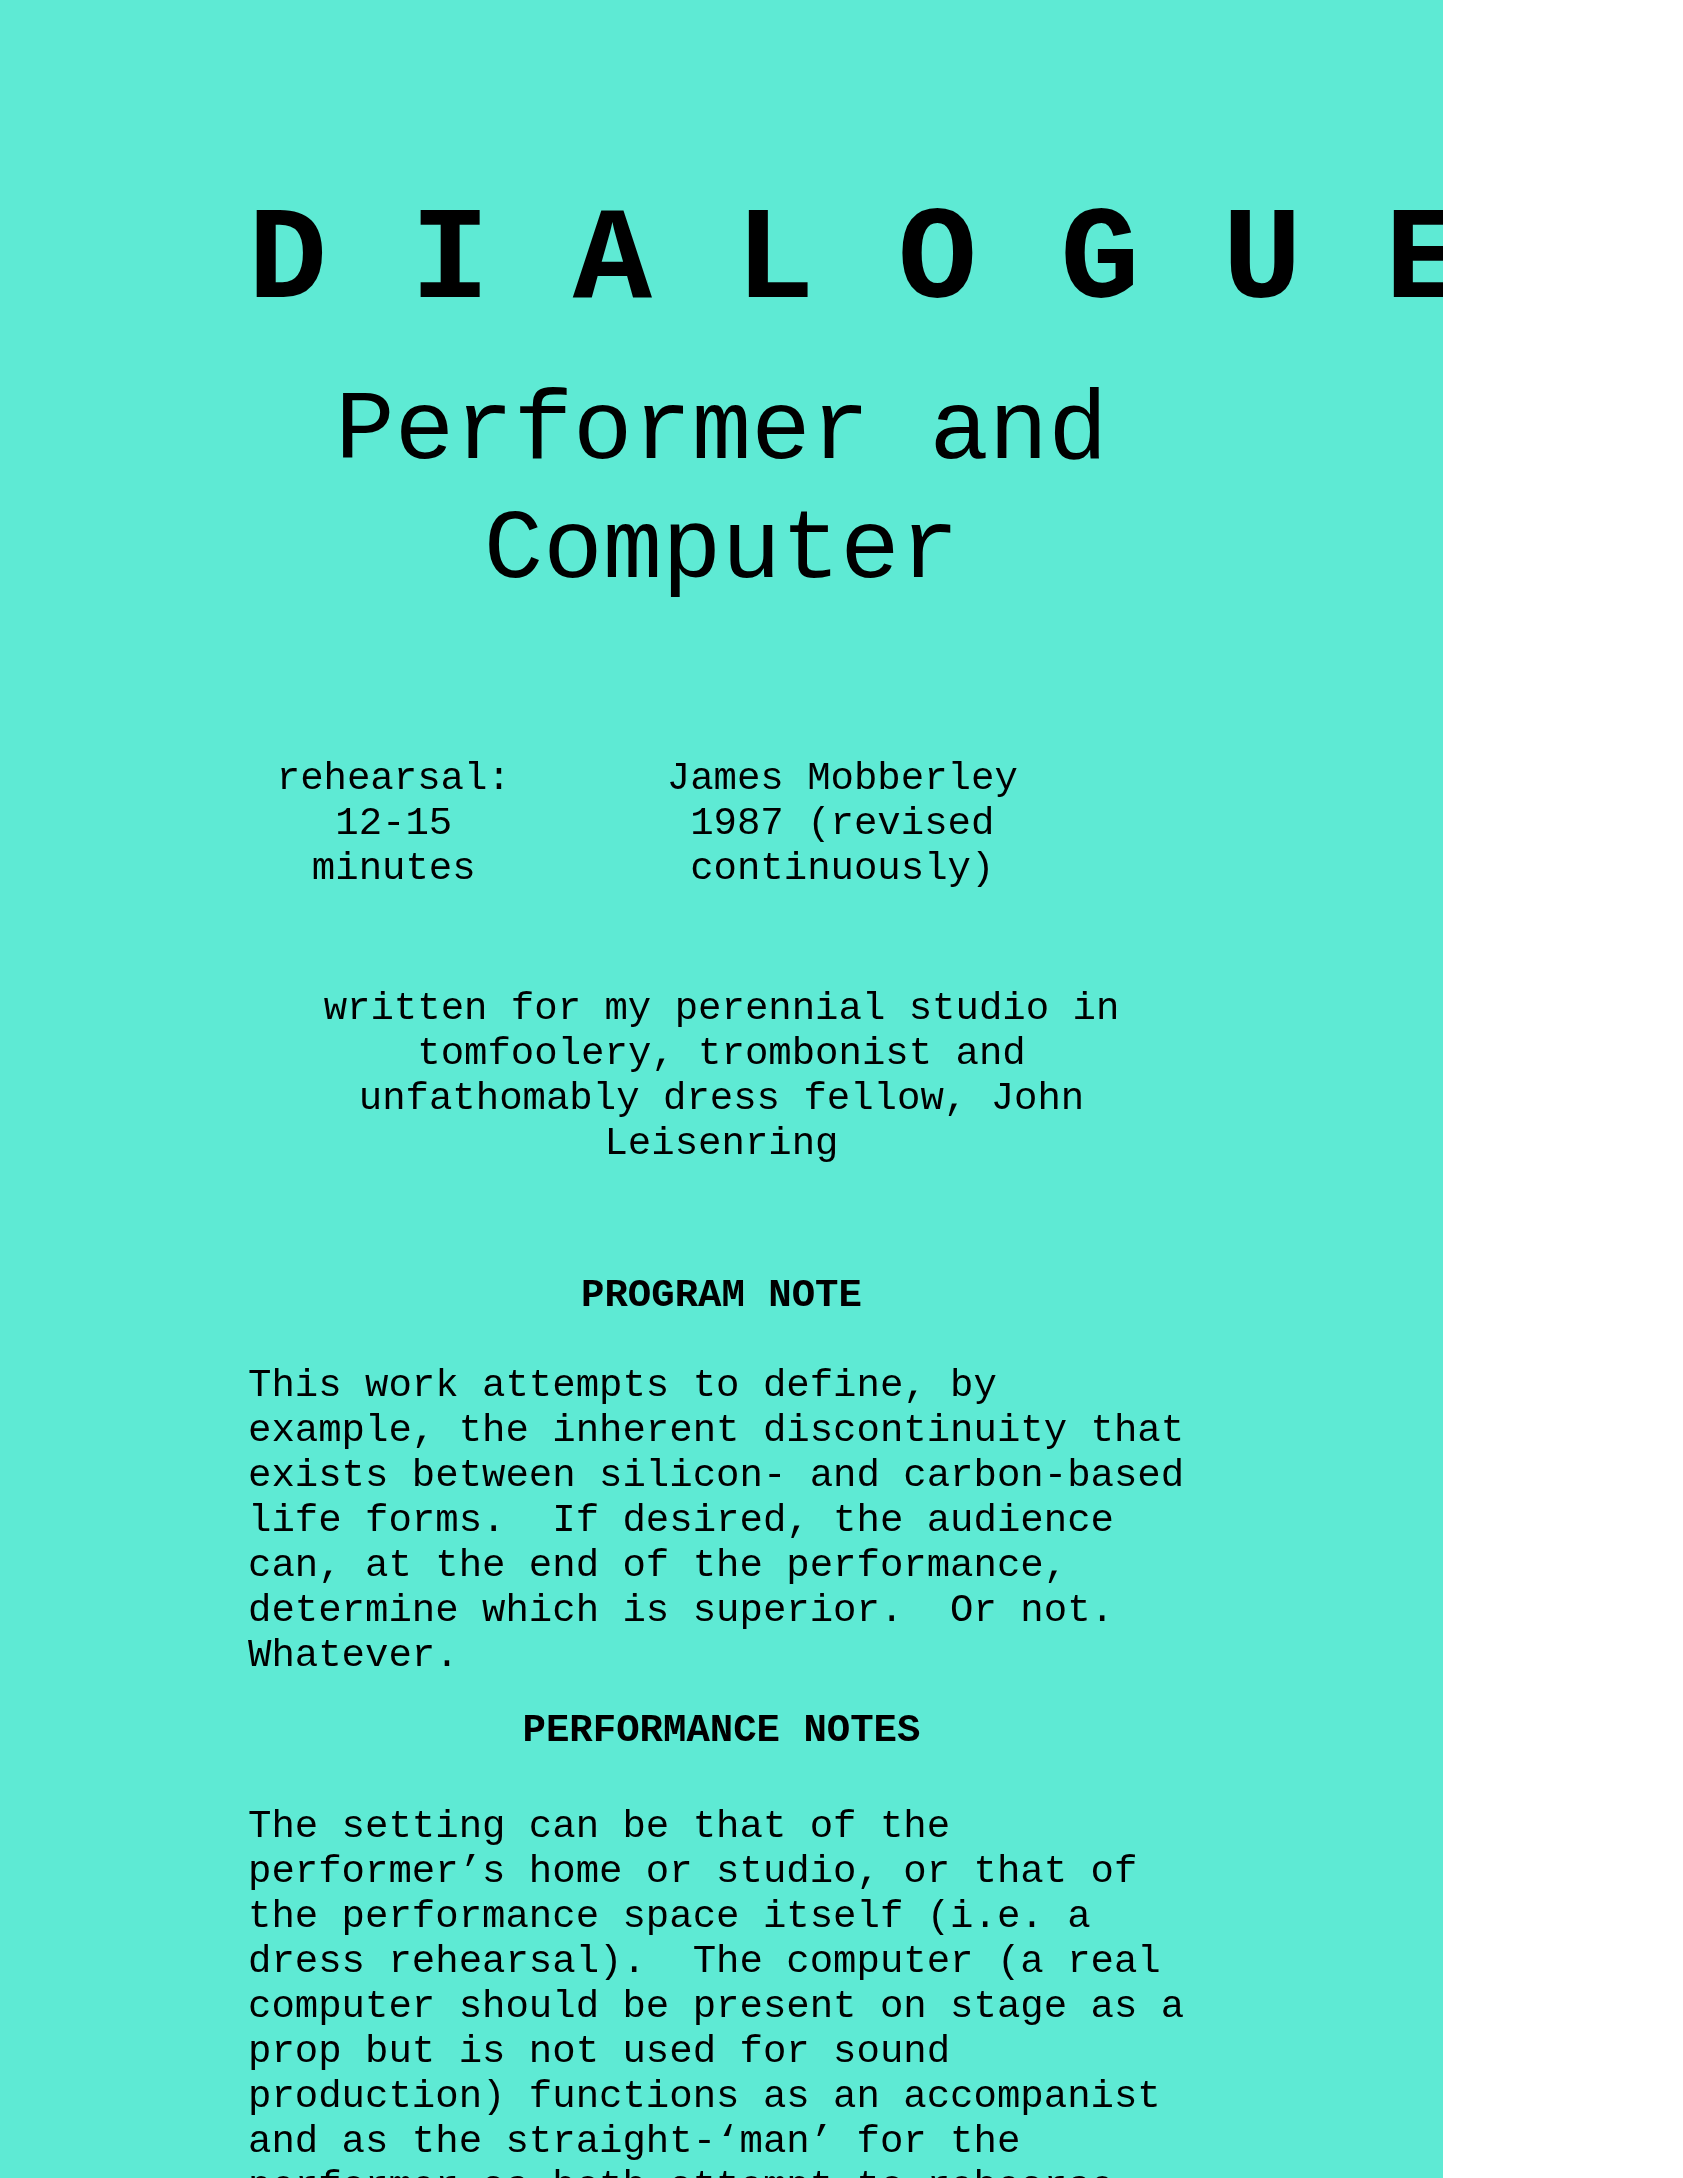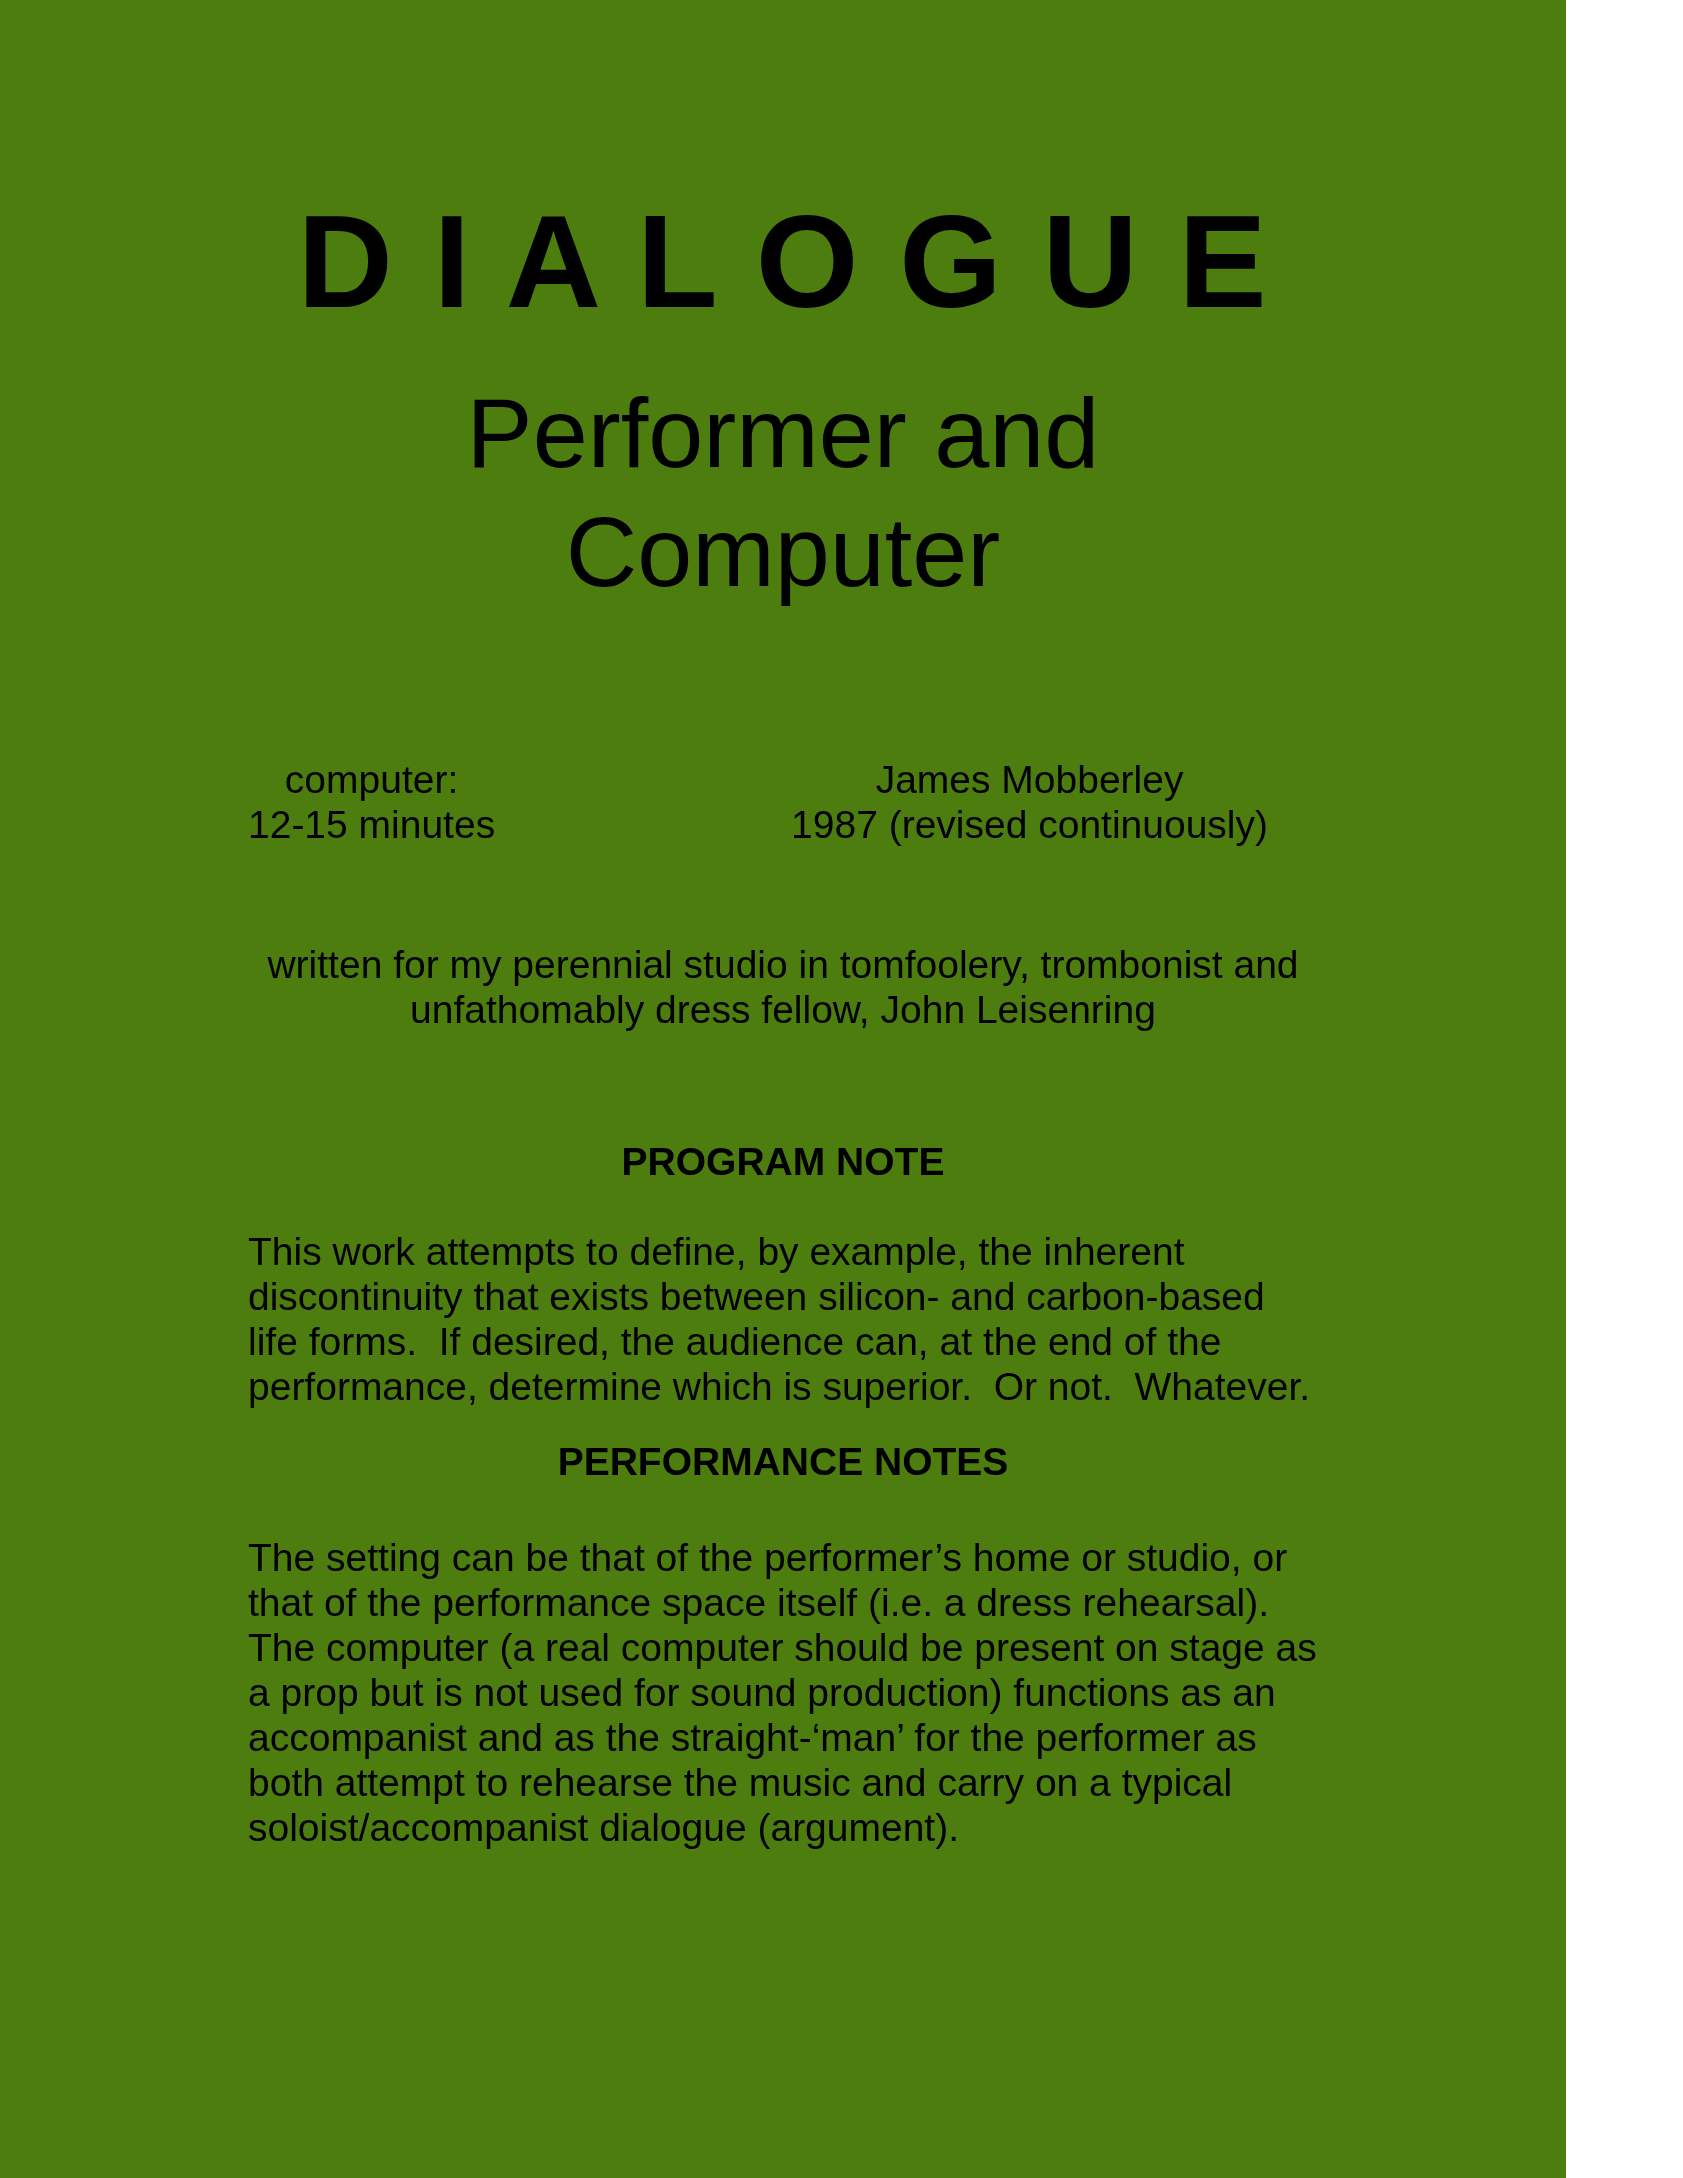--- a/index.html
+++ b/index.html
@@ -3,27 +3,27 @@
 <meta charset="utf-8">
 <title>Dialogue - Title Page</title>
 <style>
   html, body {
     margin: 0;
     padding: 0;
     background: #ffffff;
   }
   .page {
     position: relative;
-    width: 1566px;
+    width: 1443px;
     height: 2178px;
     box-sizing: border-box;
     padding: 0 248px;
-    background: #4d7c0f;
+    background: #5eead4;
     color: #000000;
-    font-family: Liberation Sans, sans-serif;
+    font-family: Liberation Mono, monospace;
     overflow: hidden;
   }
   .title {
     margin: 183px 0 0 0;
     text-align: center;
     font-size: 132px;
     line-height: 158px;
     font-weight: bold;
     letter-spacing: 2px;
     white-space: nowrap;
@@ -91,21 +91,21 @@
 
 <div class="page">
 
   <h1 class="title">D I A L O G U E</h1>
 
 
   <h2 class="subtitle">Performer and Computer</h2>
 
   <div class="meta-row">
     <div class="meta-left">
-      <div>computer:</div>
+      <div>rehearsal:</div>
       <div>12-15 minutes</div>
     </div>
     <div class="meta-right">
       <div>James Mobberley</div>
       <div>1987 (revised continuously)</div>
     </div>
   </div>
 
   <div class="dedication">
     <div>written for my perennial studio in tomfoolery, trombonist and</div>

